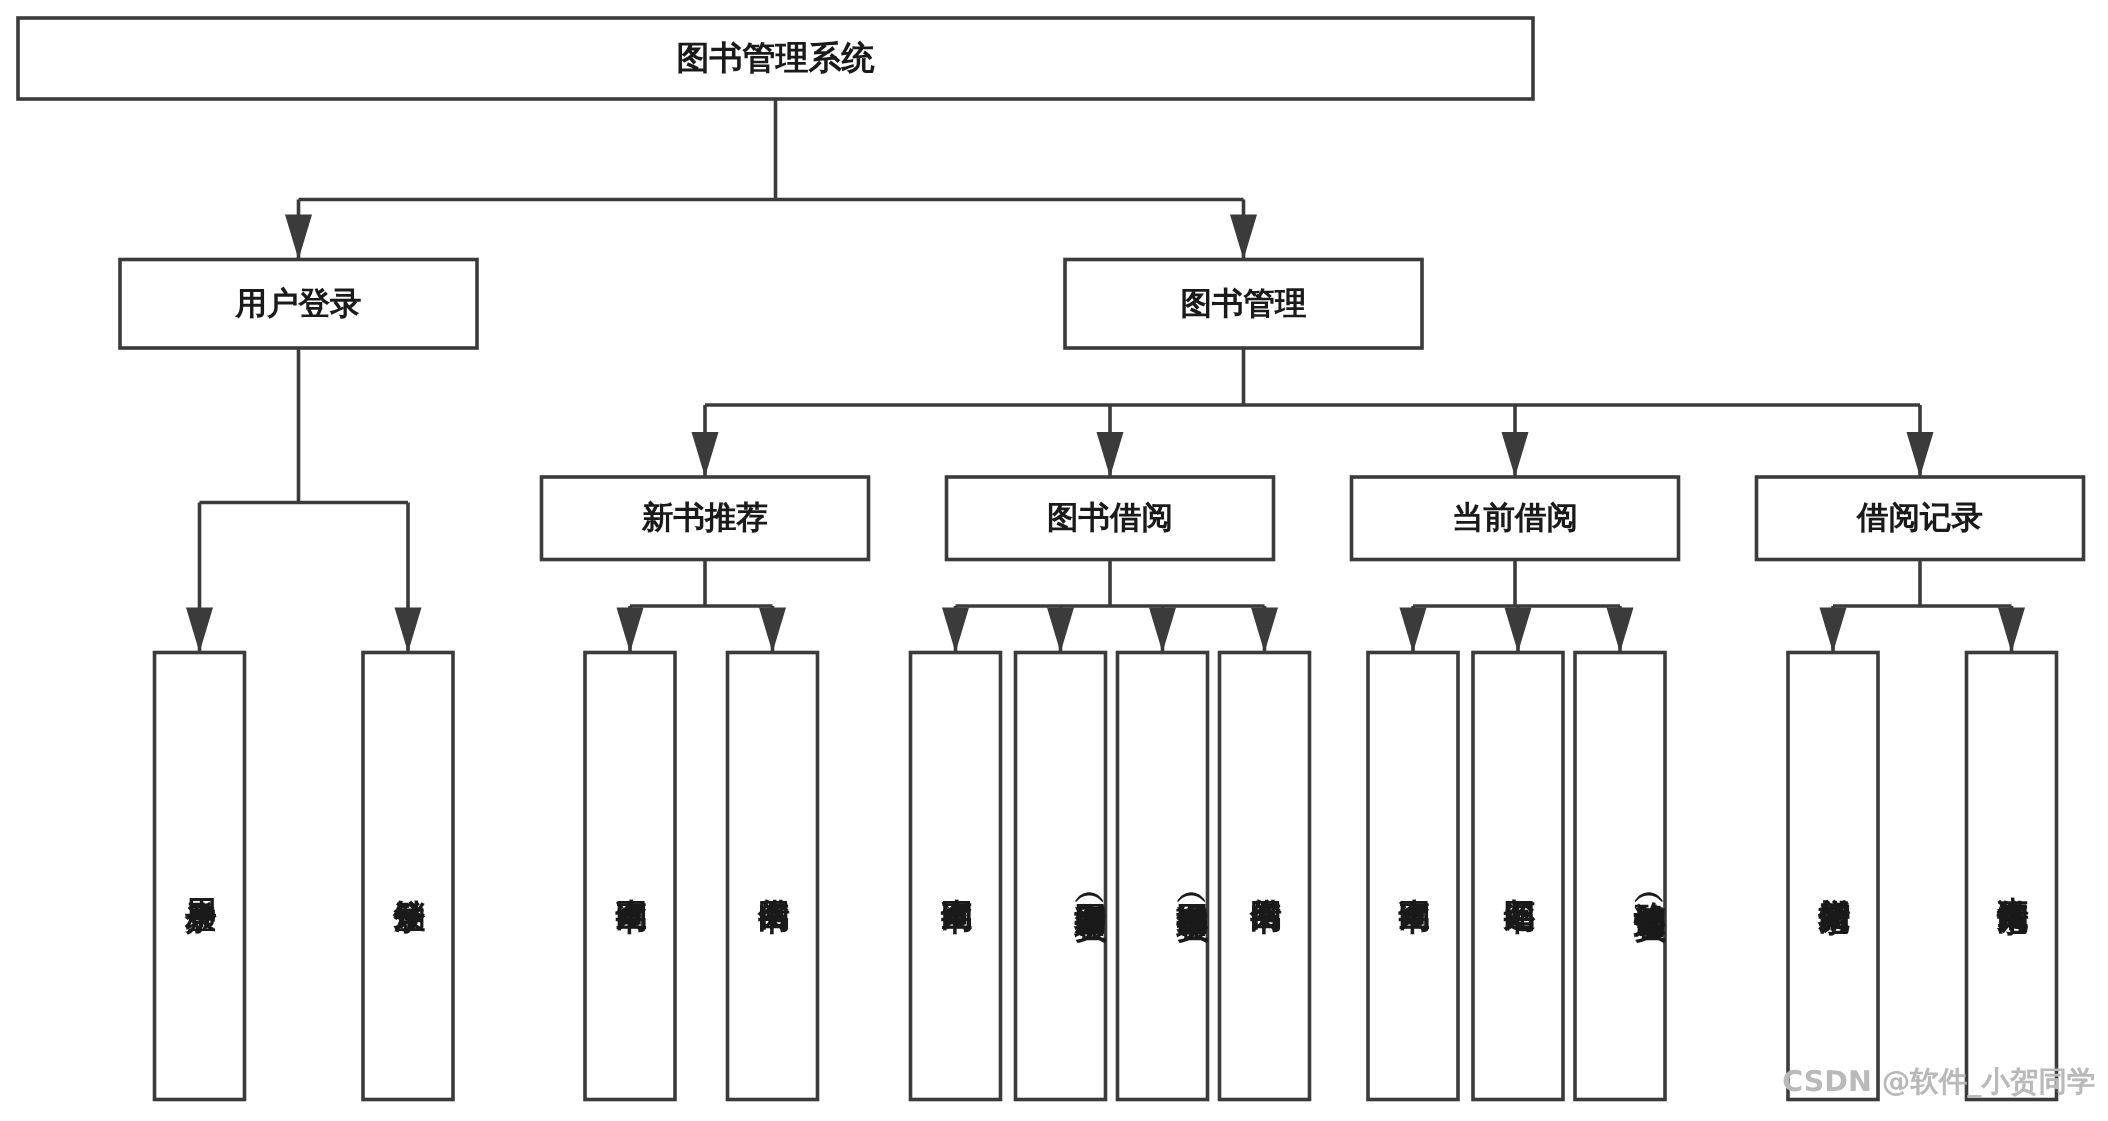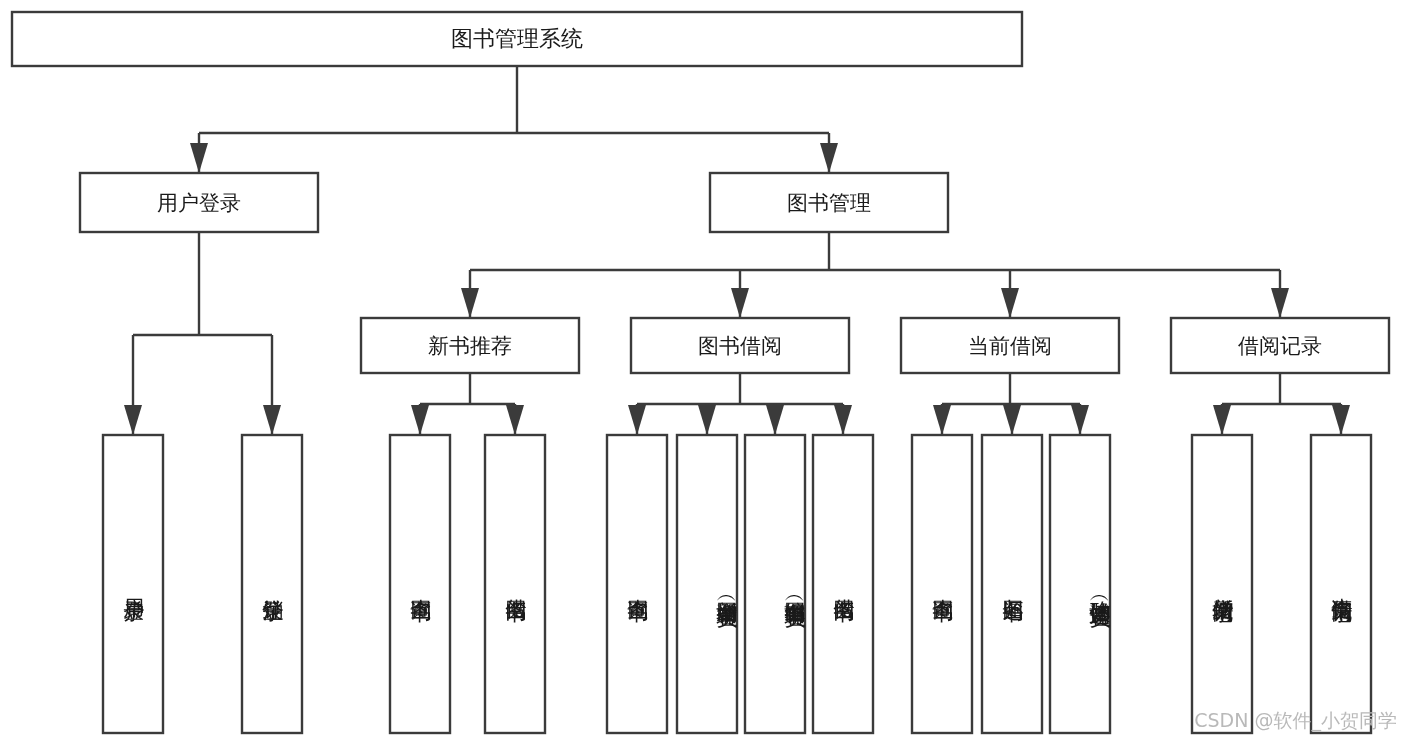--- a/index.html
+++ b/index.html
@@ -12,20 +12,21 @@
     width: 1405px;
     height: 747px;
     overflow: hidden;
     font-family: "DejaVu Sans", "Liberation Sans", sans-serif;
   }
   #diagram-root {
     position: relative;
     width: 1405px;
     height: 738px;
     background: #ffffff;
+    font-weight: bold;
   }
   svg.diagram-canvas {
     position: absolute;
     left: 0;
     top: 0;
     width: 1405px;
     height: 747px;
     display: block;
   }
   .node-box {

